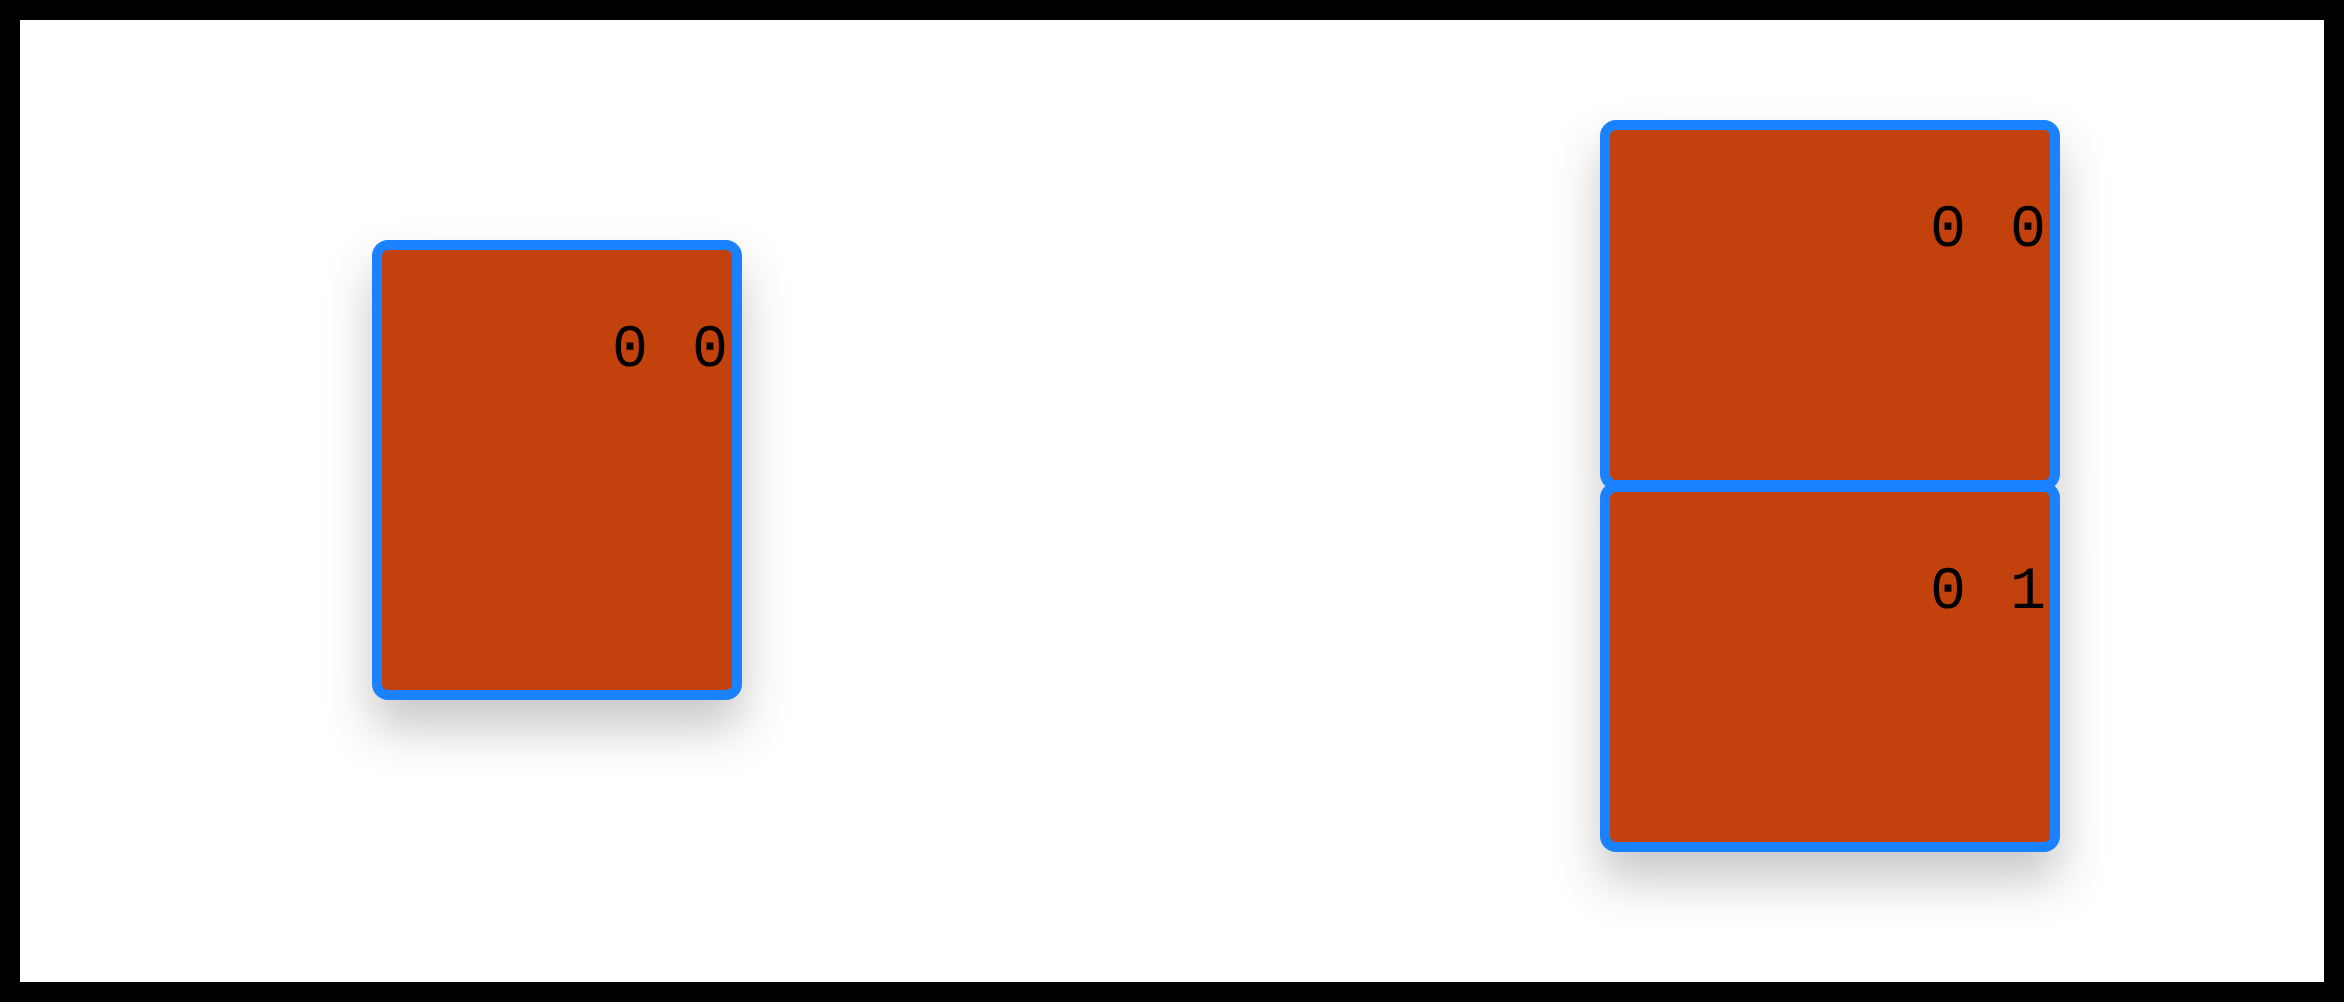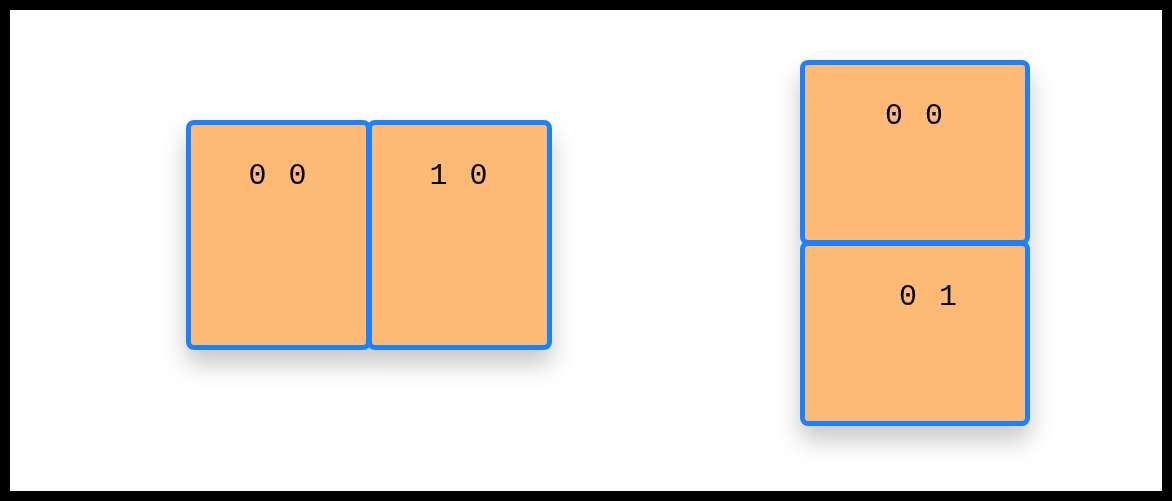--- a/index.html
+++ b/index.html
@@ -29,26 +29,26 @@
       flex-direction: row;
       left: 176px;
       top: 110px;
     }
     .group-vertical {
       flex-direction: column;
       left: 790px;
       top: 50px;
     }
     .box {
-      background: #fdba74;
+      background: #c2410c;
       border: 5px solid #1a82ff;
       border-radius: 8px;
       display: flex;
       align-items: flex-start;
-      justify-content: center;
+      justify-content: flex-end;
       padding-top: 34px;
     }
     .box-h {
       width: 185px;
       height: 230px;
     }
     .box-v {
       width: 230px;
       height: 185px;
     }
@@ -68,23 +68,20 @@
   </style>
 </head>
 <body>
 
 <div class="canvas">
 
   <div class="group group-horizontal">
     <div class="box box-h">
       <span class="label">0 0</span>
     </div>
-    <div class="box box-h">
-      <span class="label">1 0</span>
-    </div>
   </div>
 
   <div class="group group-vertical">
     <div class="box box-v">
       <span class="label">0 0</span>
     </div>
     <div class="box box-v">
       <span class="label">0 1</span>
     </div>
   </div>

